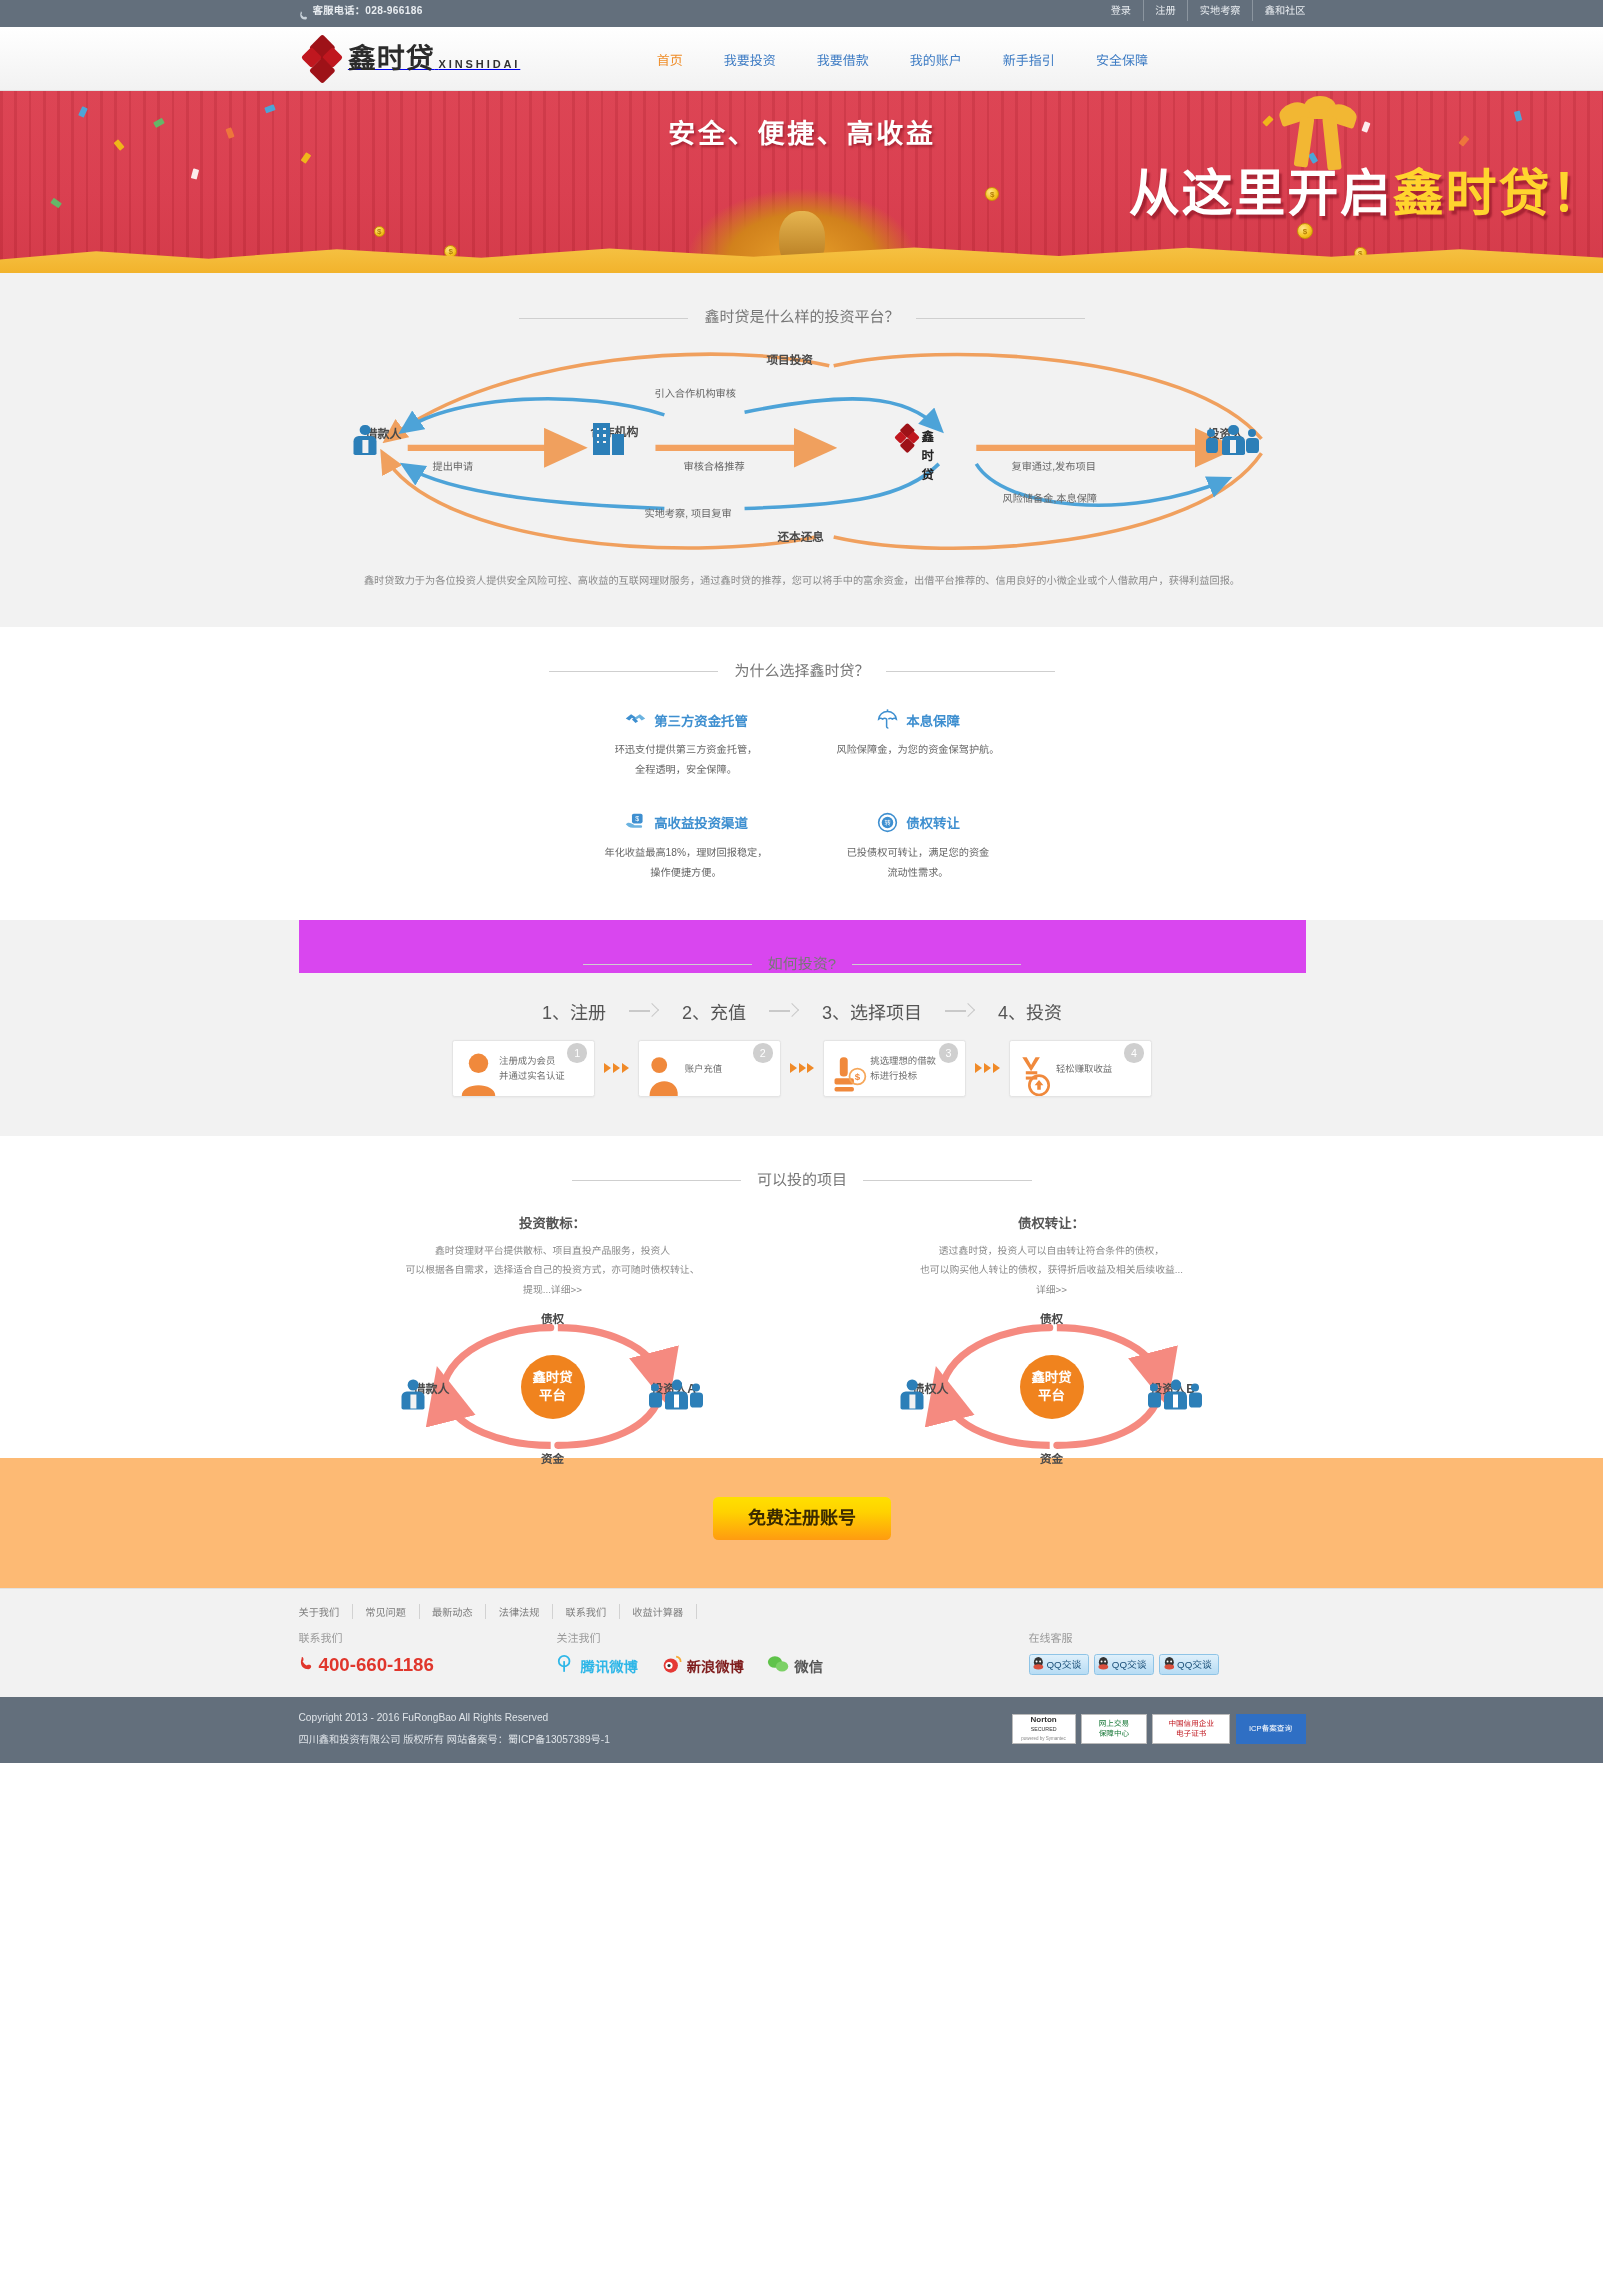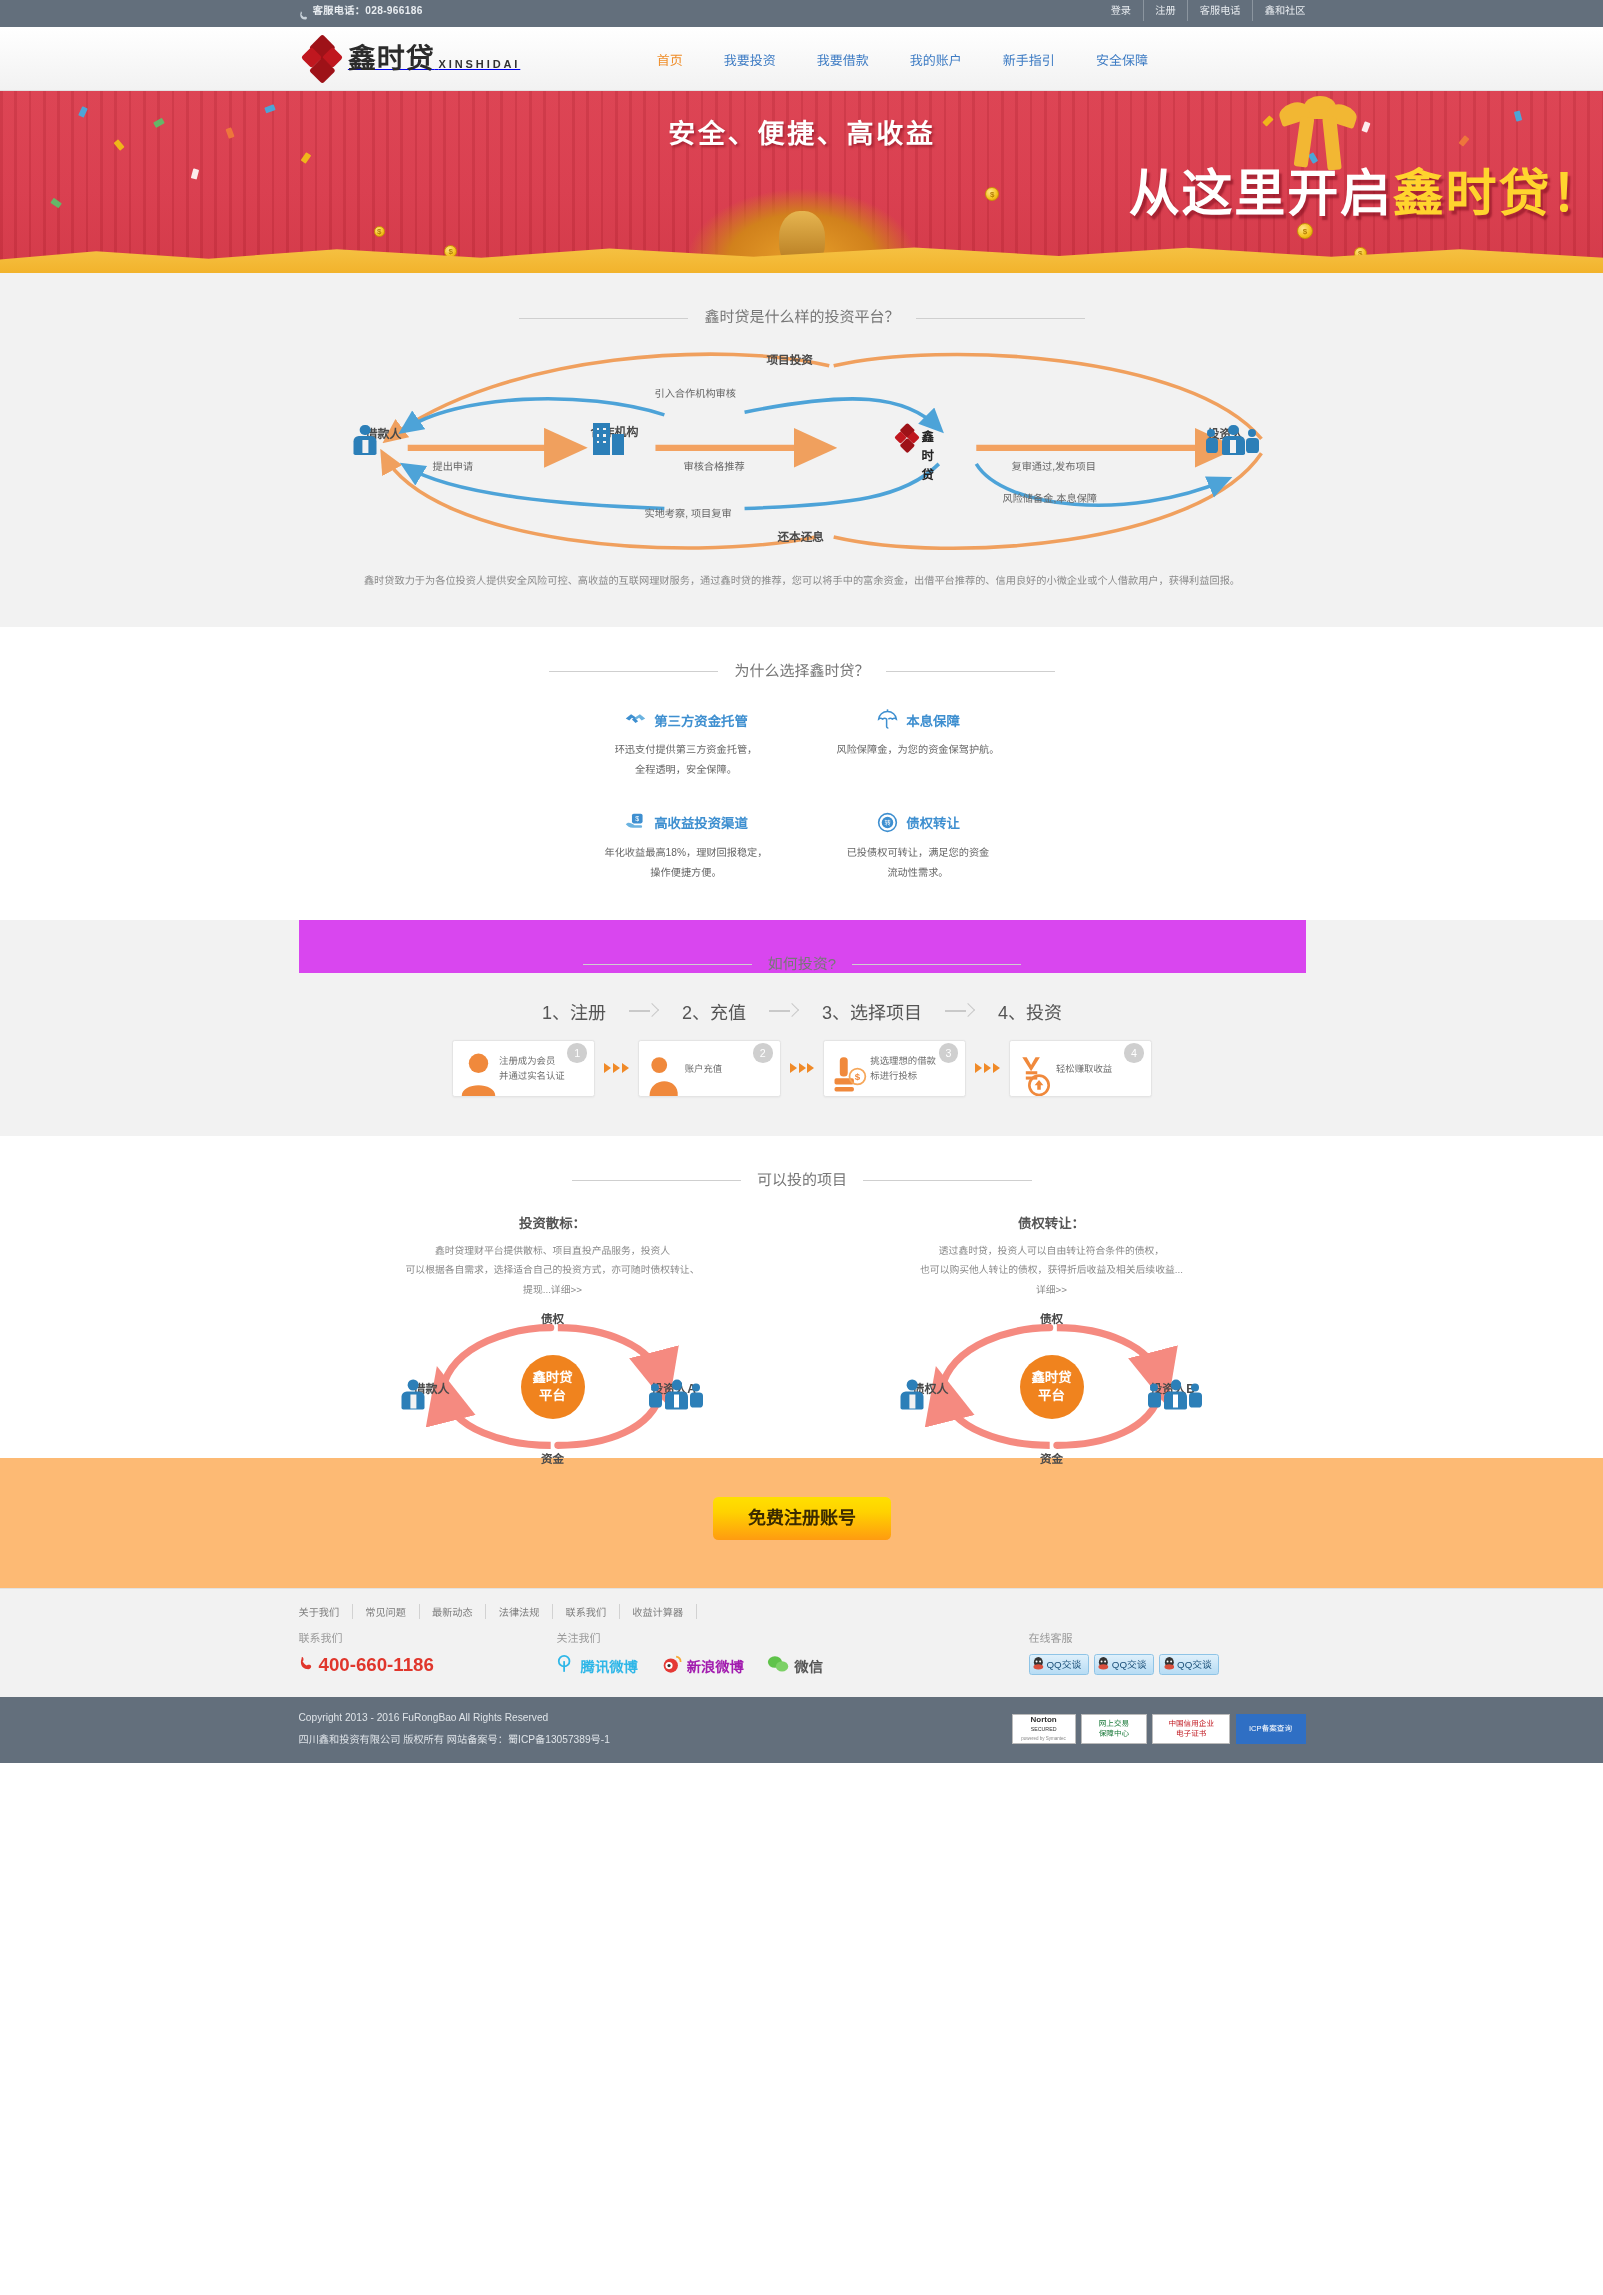--- a/index.html
+++ b/index.html
@@ -230,21 +230,21 @@
         <span class="tel-ico">
           <svg width="9.8" height="9.8" viewBox="0 0 16 16">
               <path fill="#c9d2da" d="M3 1c2 0 2 3 1.5 4L3.8 5.7c1 2 2.5 3.5 4.5 4.5l.7-.7C10 9 13 9 13 11c0 2-1.5 3-3 3C5 14 2 11 2 6 2 4.5 3 3 3 1z"></path>
             </svg>
         </span>
         <span>客服电话：028-966186</span>
       </div>
       <div class="topbar-links">
         <a href="#">登录</a>
         <a href="#">注册</a>
-        <a href="#">客服电话</a>
+        <a href="#">实地考察</a>
         <a href="#">鑫和社区</a>
       </div>
     </div>
   </div>
 
   <div class="header">
     <div class="inner">
       <a class="logo" href="#">
         <span class="logo-mark">
           <span class="d1"></span>
@@ -693,21 +693,21 @@
             </a>
             <a class="s" href="#" style="text-decoration:none">
               <span>
                 <svg width="21.4" height="19.6" viewBox="0 0 24 22">
                     <circle cx="11" cy="13" r="8" fill="#e53935"></circle>
                     <circle cx="9" cy="13" r="4" fill="#fff"></circle>
                     <circle cx="9" cy="13" r="1.8" fill="#333"></circle>
                     <path d="M17 3 a6 6 0 0 1 5 6" fill="none" stroke="#f7a934" stroke-width="2"></path>
                   </svg>
               </span>
-              <span style="color:#a21caf">新浪微博</span>
+              <span style="color:#7f1d1d">新浪微博</span>
             </a>
             <a class="s" href="#" style="text-decoration:none">
               <span>
                 <svg width="23" height="19.6" viewBox="0 0 26 22">
                     <ellipse cx="9" cy="9" rx="8" ry="6.6" fill="#5fc34a"></ellipse>
                     <ellipse cx="17" cy="14" rx="7" ry="5.8" fill="#7cd166"></ellipse>
                   </svg>
               </span>
               <span style="color:#555">微信</span>
             </a>

